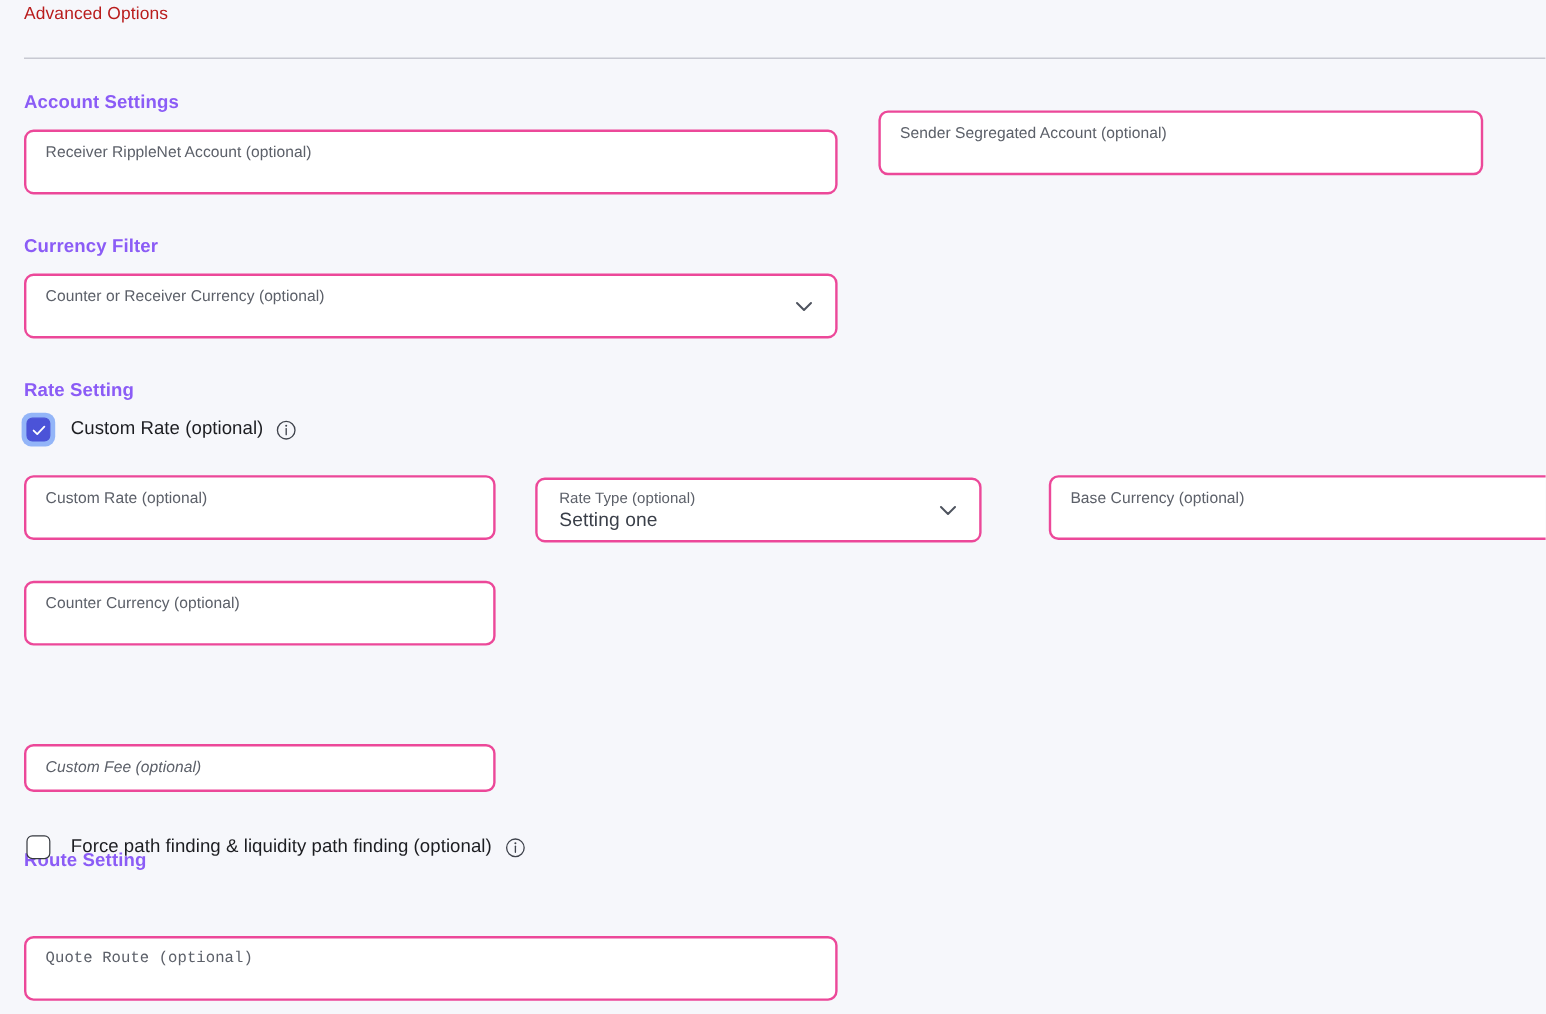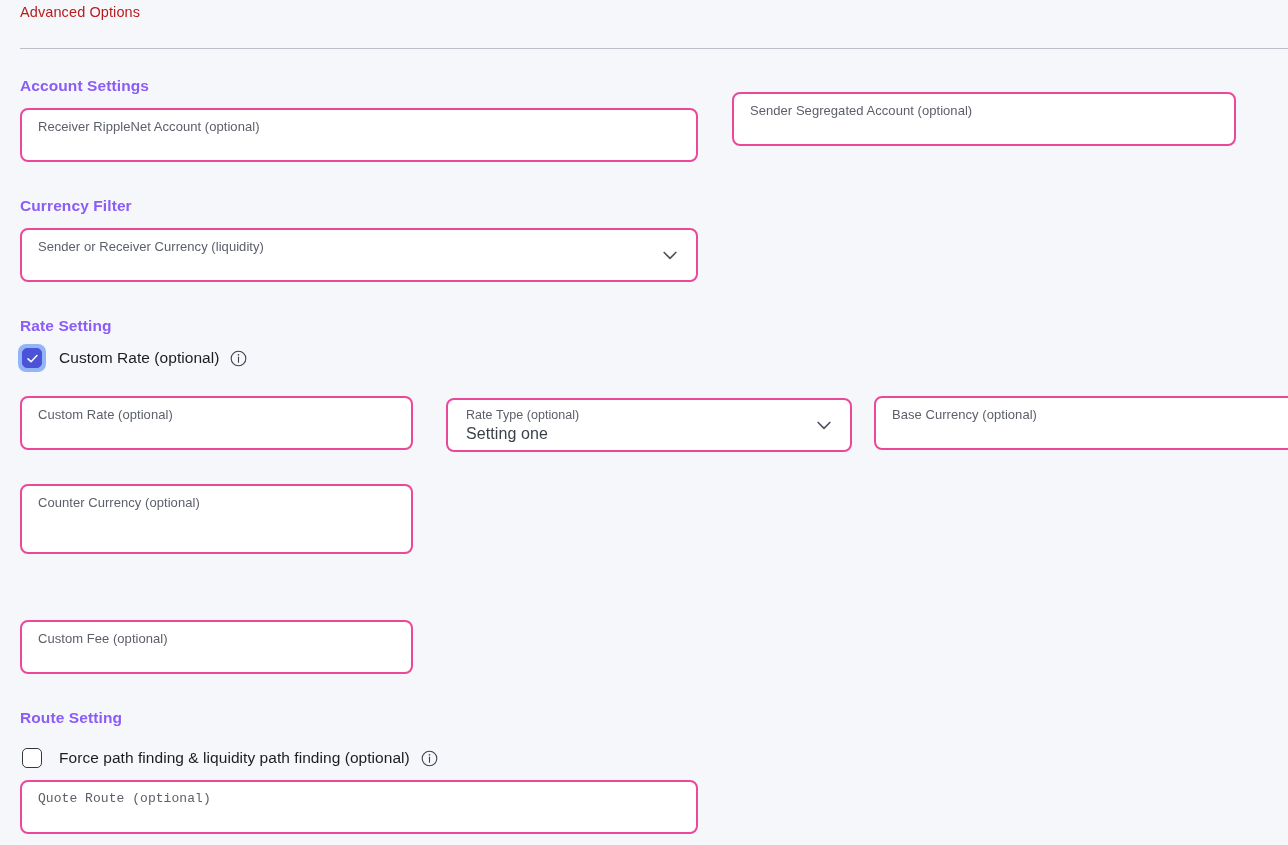--- a/index.html
+++ b/index.html
@@ -165,21 +165,21 @@
     <span class="field-placeholder">Receiver RippleNet Account (optional)</span>
   </div>
 
   <div class="field" style="left:732px; top:92px; width:504px; height:54px;">
     <span class="field-placeholder">Sender Segregated Account (optional)</span>
   </div>
 
   <div class="section-title" style="top:197px;">Currency Filter</div>
 
   <div class="field" style="left:20px; top:228px; width:678px; height:54px;">
-    <span class="field-placeholder">Sender or Receiver Currency (liquidity)</span>
+    <span class="field-placeholder">Counter or Receiver Currency (optional)</span>
     <svg class="chevron" viewBox="0 0 24 24" fill="none">
       <path d="M5 9 L12 16 L19 9" stroke="#4e535e" stroke-width="2" stroke-linecap="round" stroke-linejoin="round"></path>
     </svg>
   </div>
 
   <div class="section-title" style="top:317px;">Rate Setting</div>
 
   <div class="check-row" style="top:344px;">
     <span class="checkbox-focus on">
       <span class="cb-inner checked">
@@ -193,45 +193,45 @@
       <circle cx="10" cy="10" r="8.6" stroke="#3f434c" stroke-width="1.3"></circle>
       <circle cx="10" cy="5.6" r="1" fill="#3f434c"></circle>
       <path d="M10 8.4 L10 14.4" stroke="#3f434c" stroke-width="1.3" stroke-linecap="round"></path>
     </svg>
   </div>
 
   <div class="field" style="left:20px; top:396px; width:393px; height:54px;">
     <span class="field-placeholder">Custom Rate (optional)</span>
   </div>
 
-  <div class="field" style="left:446px; top:398px; width:406px; height:54px;">
+  <div class="field" style="left:446px; top:398px; width:372px; height:54px;">
     <span class="field-float-label">Rate Type (optional)</span>
     <span class="field-value">Setting one</span>
     <svg class="chevron" viewBox="0 0 24 24" fill="none">
       <path d="M5 9 L12 16 L19 9" stroke="#4e535e" stroke-width="2" stroke-linecap="round" stroke-linejoin="round"></path>
     </svg>
   </div>
 
   <div class="field" style="left:874px; top:396px; width:423px; height:54px;">
     <span class="field-placeholder">Base Currency (optional)</span>
   </div>
 
-  <div class="field" style="left:20px; top:484px; width:393px; height:70px;">
+  <div class="field" style="left:20px; top:484px; width:393px; height:54px;">
     <span class="field-placeholder">Counter Currency (optional)</span>
   </div>
 
   <div class="section-title" style="top:589px;margin-top:40px;">Fee Setting</div>
 
-  <div class="field" style="left:20px; top:620px; width:393px; height:54px;">
+  <div class="field" style="left:20px; top:620px; width:393px; height:40px;font-style:italic;">
     <span class="field-placeholder">Custom Fee (optional)</span>
   </div>
 
   <div class="section-title" style="top:709px;">Route Setting</div>
 
-  <div class="check-row" style="top:744px;">
+  <div class="check-row" style="top:692px;">
     <span class="checkbox-focus">
       <span class="cb-inner unchecked"></span>
     </span>
     <span class="check-label">Force path finding &amp; liquidity path finding (optional)</span>
     <svg class="info-icon" viewBox="0 0 20 20" fill="none">
       <circle cx="10" cy="10" r="8.6" stroke="#3f434c" stroke-width="1.3"></circle>
       <circle cx="10" cy="5.6" r="1" fill="#3f434c"></circle>
       <path d="M10 8.4 L10 14.4" stroke="#3f434c" stroke-width="1.3" stroke-linecap="round"></path>
     </svg>
   </div>

